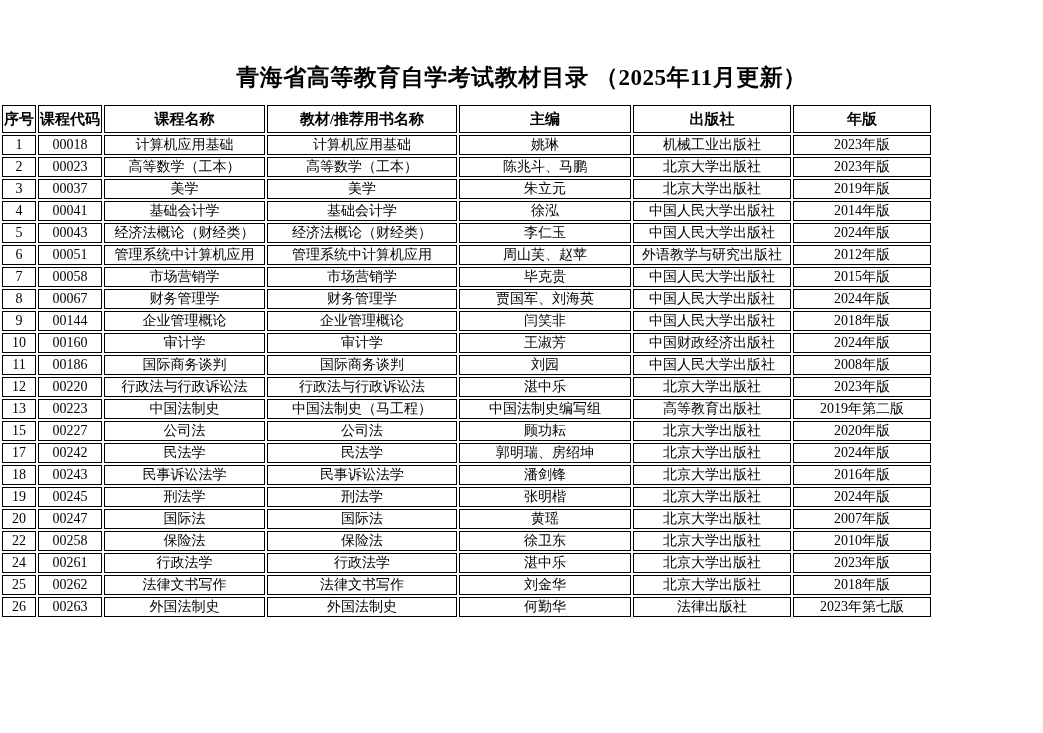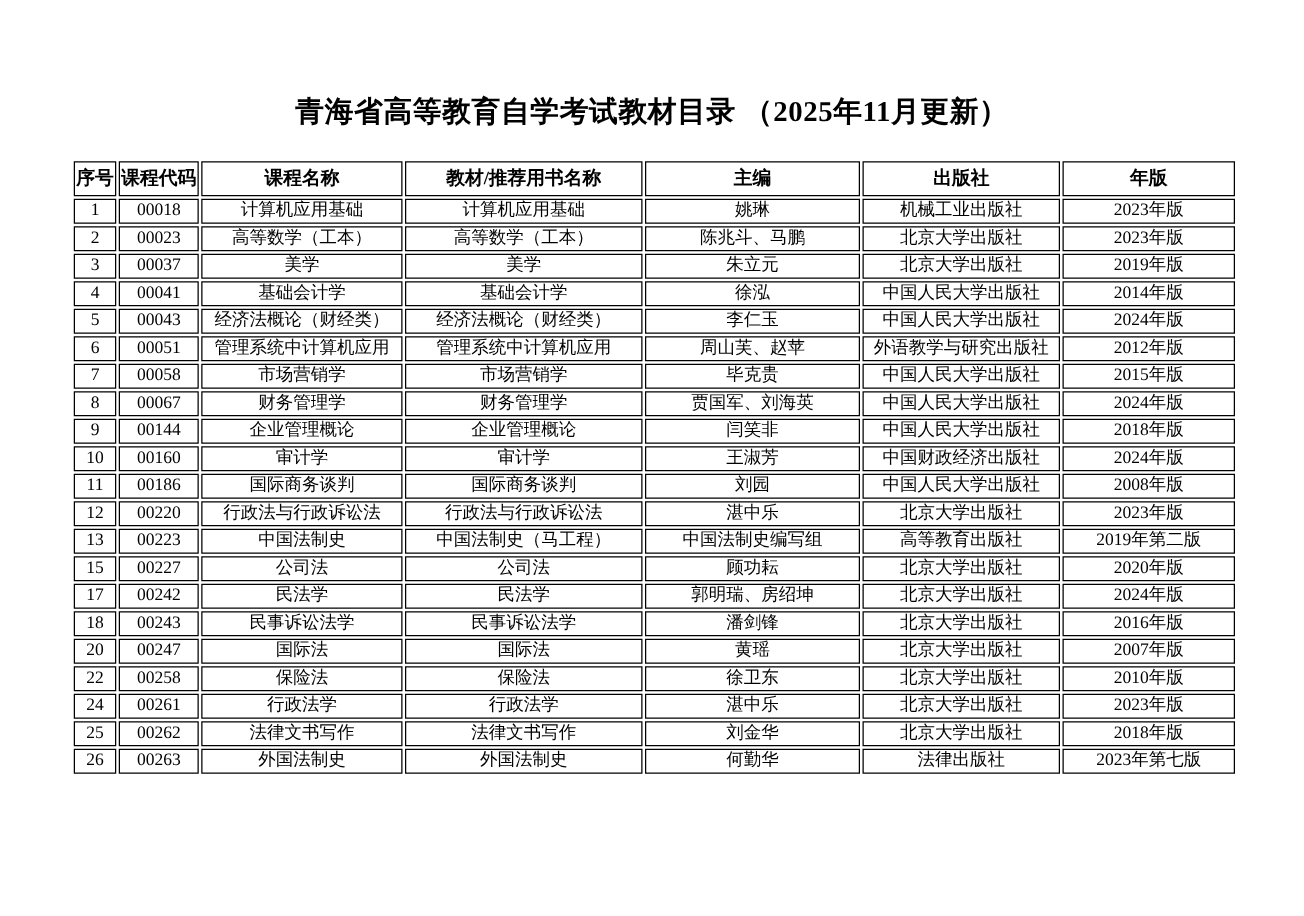--- a/index.html
+++ b/index.html
@@ -12,31 +12,30 @@
     font-family: "Liberation Serif", "DejaVu Serif", serif;
     color: #000;
   }
   .page {
     position: relative;
     width: 1043px;
     height: 733px;
     background: #ffffff;
   }
   .page-title {
-    margin: 12px;
+    margin: 0;
     padding-top: 64px;
     padding-bottom: 11px;
     text-align: center;
     font-size: 23px;
     font-weight: bold;
     letter-spacing: 0.5px;
     line-height: 28px;
   }
   table.catalog {
-    margin-left: 57px;
     border-collapse: separate;
     border-spacing: 2px;
     table-layout: fixed;
   }
   table.catalog th,
   table.catalog td {
     box-sizing: border-box;
     border: 1px solid #000;
     text-align: center;
     vertical-align: middle;
@@ -231,20 +230,29 @@
         <tr>
           <td>18</td>
           <td>00243</td>
           <td>民事诉讼法学</td>
           <td>民事诉讼法学</td>
           <td>潘剑锋</td>
           <td>北京大学出版社</td>
           <td>2016年版</td>
         </tr>
         <tr>
+          <td>19</td>
+          <td>00245</td>
+          <td>刑法学</td>
+          <td>刑法学</td>
+          <td>张明楷</td>
+          <td>北京大学出版社</td>
+          <td>2024年版</td>
+        </tr>
+        <tr>
           <td>20</td>
           <td>00247</td>
           <td>国际法</td>
           <td>国际法</td>
           <td>黄瑶</td>
           <td>北京大学出版社</td>
           <td>2007年版</td>
         </tr>
         <tr>
           <td>22</td>

